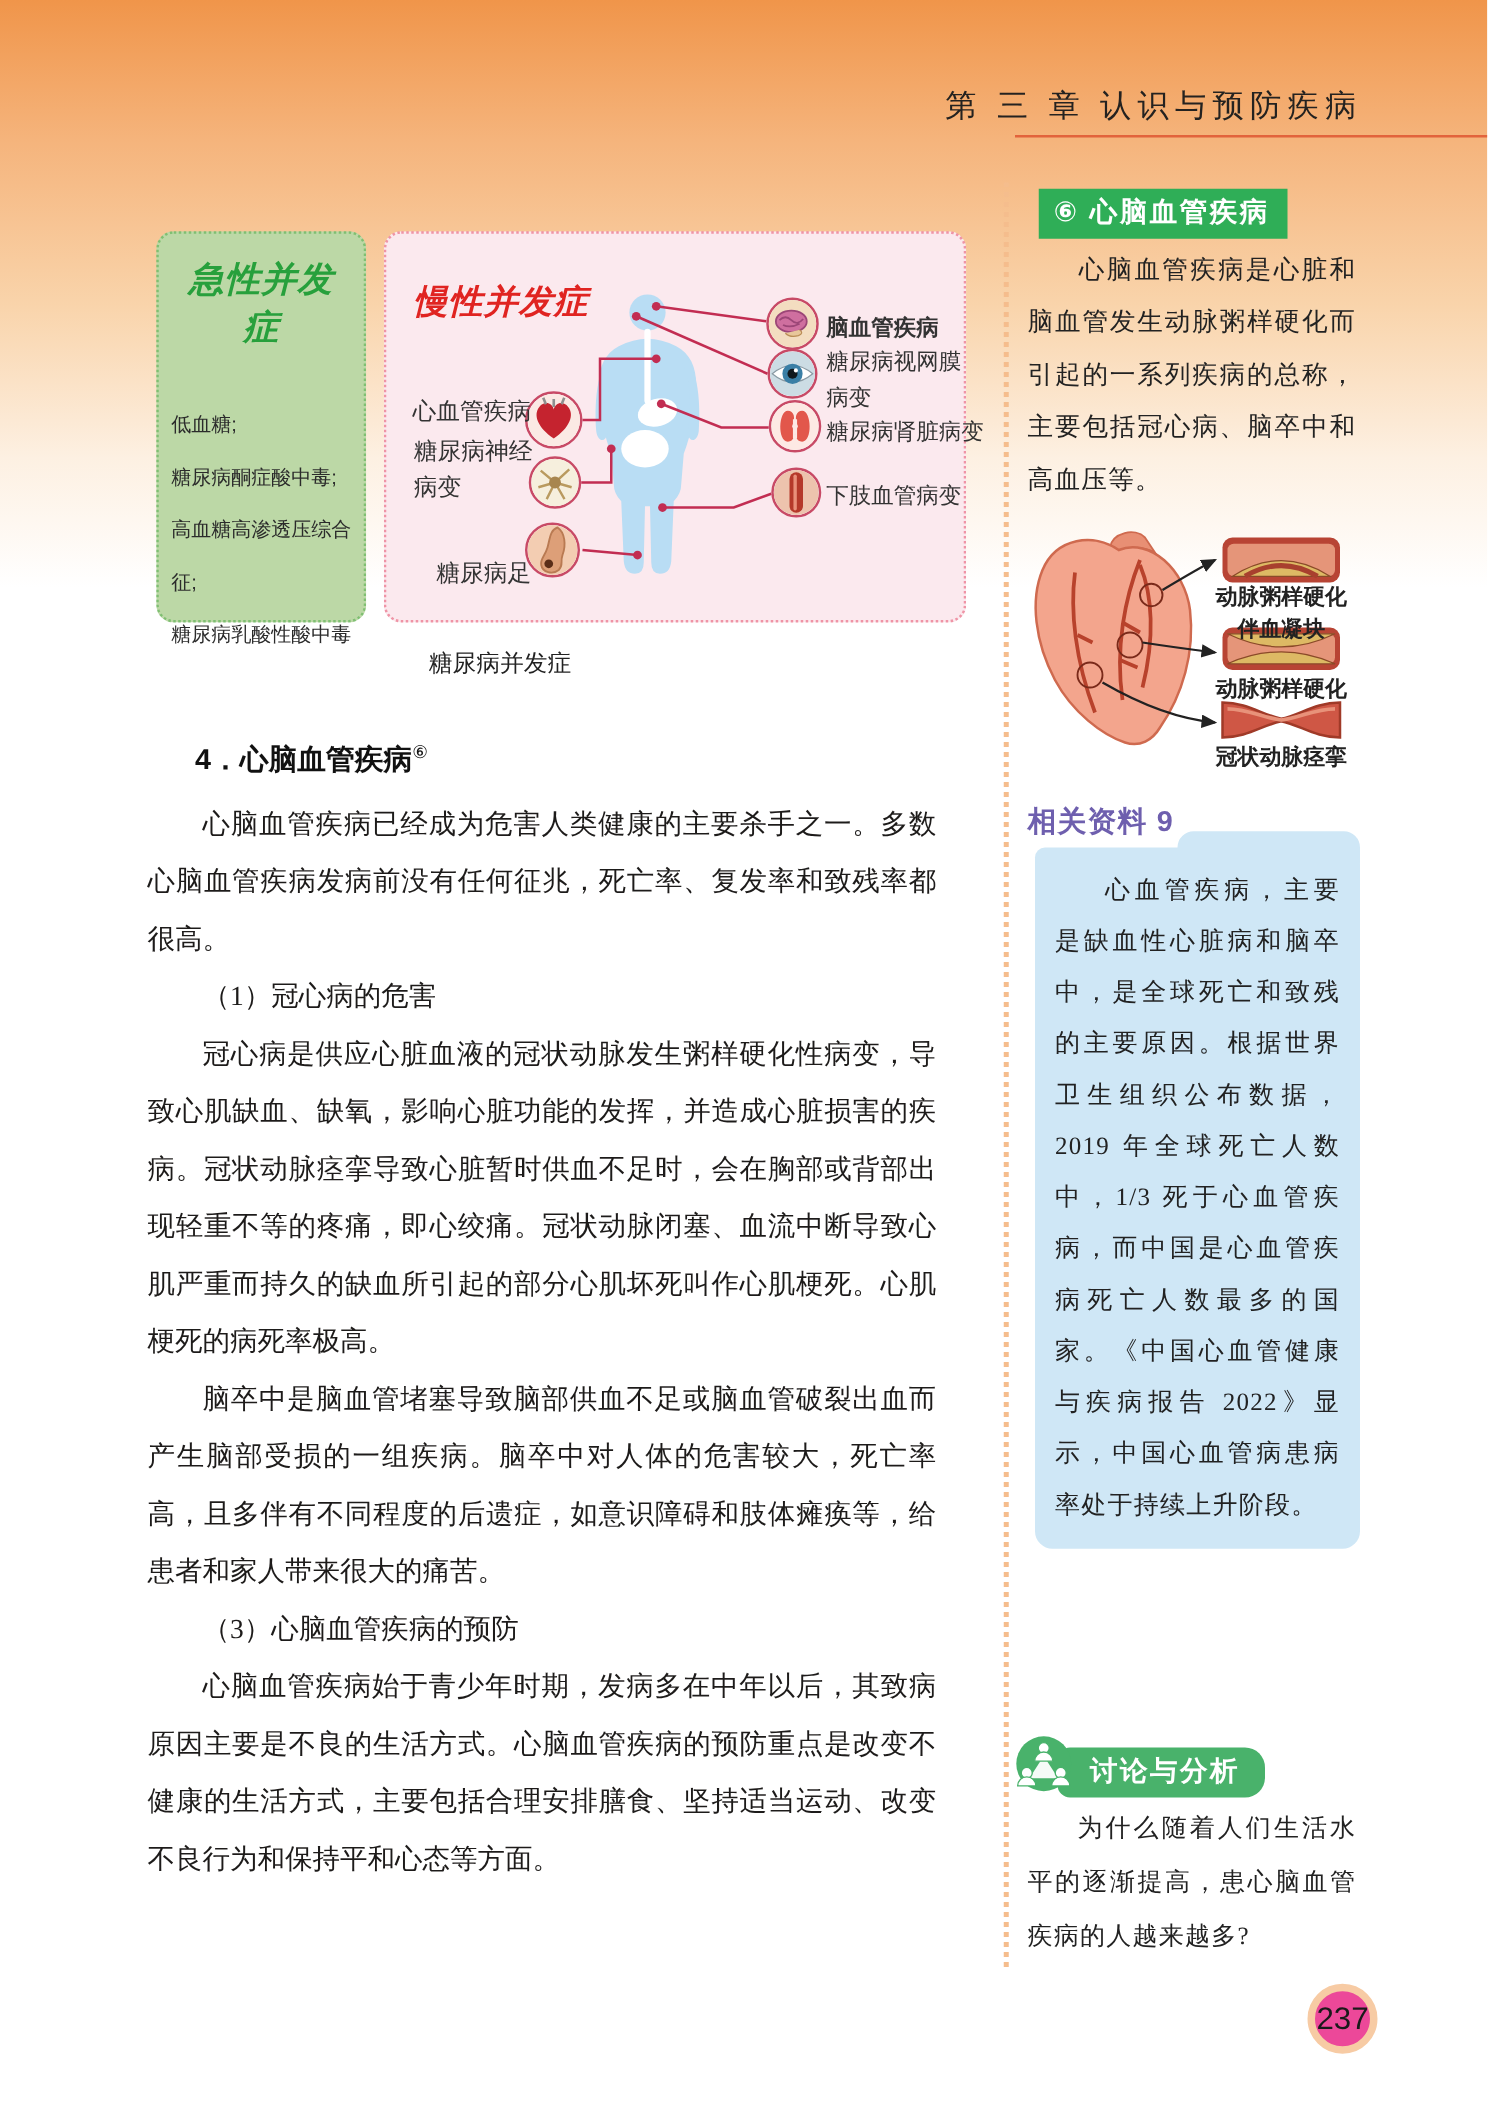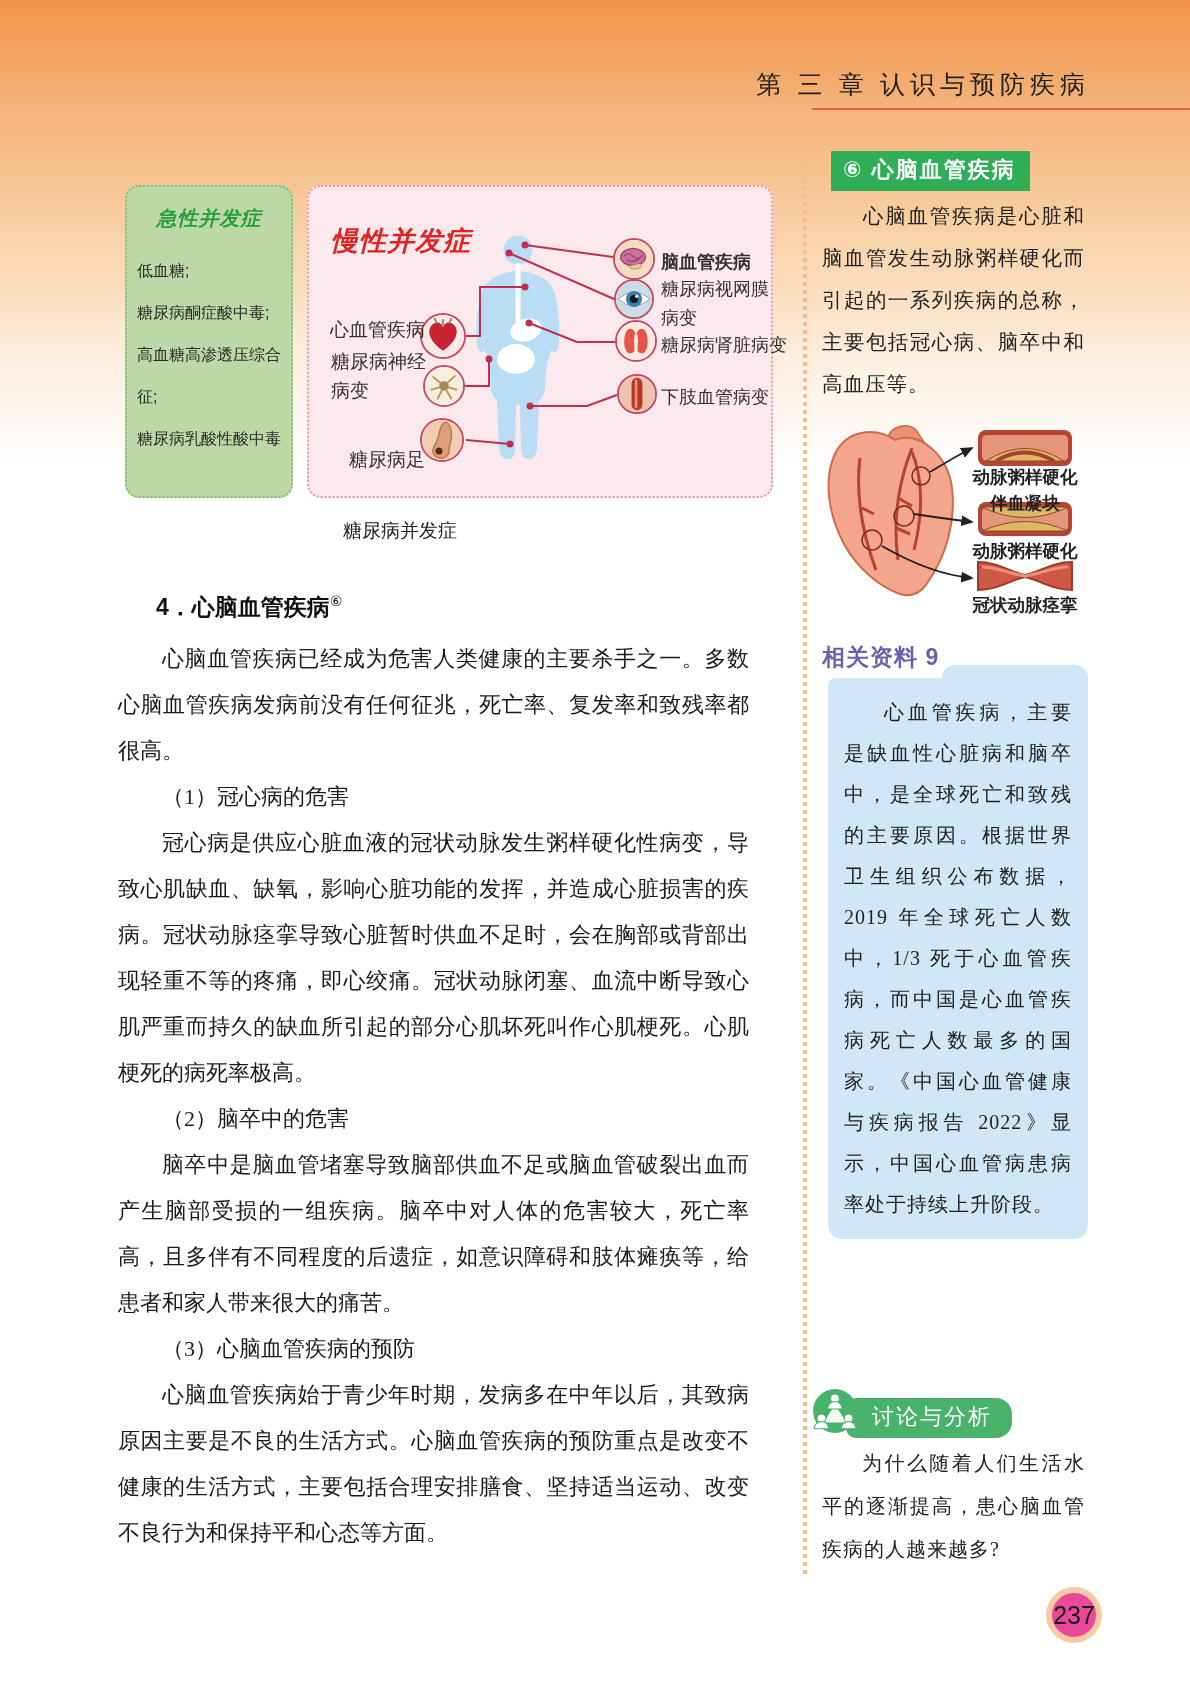--- a/index.html
+++ b/index.html
@@ -19,22 +19,22 @@
   .chapter-rule { position:absolute; left:812px; top:108px; width:378px; height:2px; background:var(--chapter-rule,#e2633c); }
 
   
   .acute-box {
     position:absolute; left:125px; top:185px; width:168px; height:313px;
     background:var(--acute-box-bg,#bcd8a6); border:2px dotted #7fbf72; border-radius:14px;
     padding:16px 10px;
   }
   .acute-title {
     text-align:center; font-family:"Liberation Sans","DejaVu Sans",sans-serif;
-    font-weight:bold; font-style:italic; font-size:20px; color:var(--acute-title-green,#27a03c);
-    margin-top:2px; margin-bottom:18px; letter-spacing:1px;
+    font-weight:bold; font-style:italic; font-size:28px; color:var(--acute-title-green,#27a03c);
+    margin-top:2px; margin-bottom:39px; letter-spacing:1px;
   }
   .acute-item {
     font-family:"Liberation Sans","DejaVu Sans",sans-serif; font-size:16px; color:#2b2b2b;
     line-height:42px; text-align:justify;
   }
   .chronic-box {
     position:absolute; left:307px; top:185px; width:466px; height:313px;
     background:var(--chronic-box-bg,#fbe9ee); border:2px dotted #ef94a6; border-radius:14px;
   }
   .chronic-title {
@@ -100,21 +100,21 @@
   }
   .related-box::before {
     content:""; position:absolute; right:0; top:-13px; width:146px; height:26px;
     background:var(--related-box-bg,#cfe7f6); border-radius:13px 13px 0 0;
   }
   .related-box p { font-size:20px; line-height:41px; letter-spacing:1px; text-align:justify; text-indent:2em; color:#222; }
 
   .discussion-icon { position:absolute; left:812px; top:1388px; width:46px; height:46px; z-index:2; }
   .discussion-badge {
     position:absolute; left:846px; top:1398px; background:var(--discussion-green,#49b26b); color:#fff;
-    font-family:"Liberation Sans","DejaVu Sans",sans-serif; font-weight:normal; font-size:22px;
+    font-family:"Liberation Sans","DejaVu Sans",sans-serif; font-weight:bold; font-size:22px;
     padding:4px 20px 6px 26px; border-radius:10px 16px 16px 10px; letter-spacing:2px; z-index:1;
   }
   .discussion-text {
     position:absolute; left:822px; top:1442px; width:263px; font-size:20px; line-height:43px;
     letter-spacing:1px; text-align:justify; text-indent:2em; color:#222;
   }
 
   .page-number {
     position:absolute; left:1046px; top:1587px; width:56px; height:56px; border-radius:50%;
     background:#ec4899; border:6px solid var(--page-ring,#f7cba4);
@@ -243,21 +243,20 @@
   </div>
 
   <div class="fig-caption">糖尿病并发症</div>
 
   <div class="section-heading"><span>4．</span><span>心脑血管疾病</span><sup>⑥</sup></div>
 
   <div class="main-text">
     <p class="para">心脑血管疾病已经成为危害人类健康的主要杀手之一。多数心脑血管疾病发病前没有任何征兆，死亡率、复发率和致残率都很高。</p>
     <p class="para">（1）冠心病的危害</p>
     <p class="para">冠心病是供应心脏血液的冠状动脉发生粥样硬化性病变，导致心肌缺血、缺氧，影响心脏功能的发挥，并造成心脏损害的疾病。冠状动脉痉挛导致心脏暂时供血不足时，会在胸部或背部出现轻重不等的疼痛，即心绞痛。冠状动脉闭塞、血流中断导致心肌严重而持久的缺血所引起的部分心肌坏死叫作心肌梗死。心肌梗死的病死率极高。</p>
-    <p class="para">（2）脑卒中的危害</p>
     <p class="para">脑卒中是脑血管堵塞导致脑部供血不足或脑血管破裂出血而产生脑部受损的一组疾病。脑卒中对人体的危害较大，死亡率高，且多伴有不同程度的后遗症，如意识障碍和肢体瘫痪等，给患者和家人带来很大的痛苦。</p>
     <p class="para">（3）心脑血管疾病的预防</p>
     <p class="para">心脑血管疾病始于青少年时期，发病多在中年以后，其致病原因主要是不良的生活方式。心脑血管疾病的预防重点是改变不健康的生活方式，主要包括合理安排膳食、坚持适当运动、改变不良行为和保持平和心态等方面。</p>
   </div>
 
   <div class="divider"></div>
 
   <div class="term-badge">⑥ 心脑血管疾病</div>
   <div class="term-def">心脑血管疾病是心脏和脑血管发生动脉粥样硬化而引起的一系列疾病的总称，主要包括冠心病、脑卒中和高血压等。</div>
 

